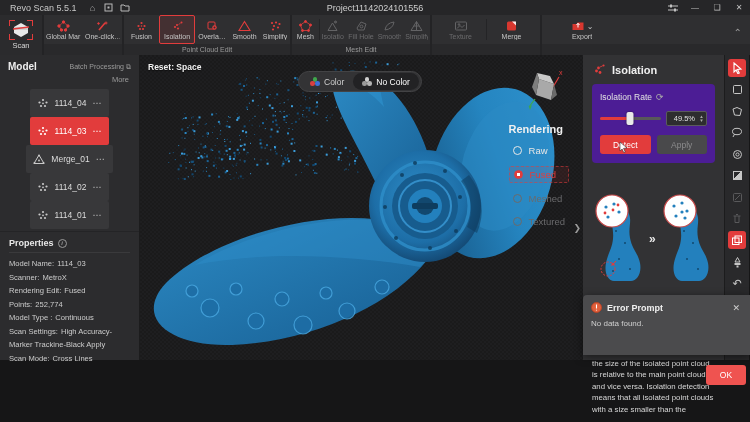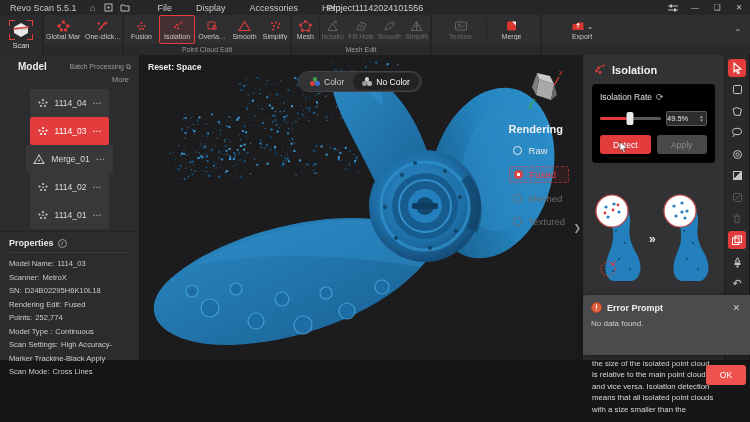--- a/index.html
+++ b/index.html
@@ -36,21 +36,21 @@
   .scan-frame .c3 { left:0; bottom:0; border-right:none; border-top:none; }
   .scan-frame .c4 { right:0; bottom:0; border-left:none; border-top:none; }
   .scan-lbl { font-size:7.5px; color:#d8d8d8; }
   .collapse-caret { position:absolute; right:8px; top:12px; color:#9a9a9a; font-size:10px; }
 
   
   .main { flex:1; display:flex; min-height:0; position:relative; }
 
   
   .sidebar { width:140px; background:#2c2c2e; display:flex; flex-direction:column; border-right:1px solid #1c1c1d; }
-  .model-hdr { display:flex; align-items:center; padding:6px 8px 2px;margin-left:10px; }
+  .model-hdr { display:flex; align-items:center; padding:6px 8px 2px; }
   .model-hdr .h { font-size:10px; font-weight:bold; color:#eee; }
   .batch { margin-left:auto; font-size:7px; color:#9b9b9b; display:flex; align-items:center; gap:2px; }
   .more-row { text-align:right; font-size:7.5px; color:#9b9b9b; padding:1px 10px 3px; }
   .mlist { display:flex; flex-direction:column; gap:0; padding:2px 6px;align-items:center; }
   .mitem { height:28px; background:#38383a; border-radius:2px; display:flex; align-items:center; padding:0 7px; gap:6px; }
   .mitem .nm { font-size:8.5px; color:#ddd; flex:1; }
   .mitem .dots3 { color:#bdbdbd; font-size:9px; letter-spacing:1px; }
   .mitem.selected { background:#e23c3c; }
   .mitem.selected .nm,.mitem.selected .dots3 { color:#fff; }
   .props { margin-top:auto; padding:6px 9px 4px; border-top:1px solid #242426; }
@@ -78,29 +78,29 @@
   .ropt.sel span { color:#e23c3c; }
   .ropt.dis .rad { border-color:#6a6a6c; }
   .ropt.dis span { color:#6a6a6c; }
   .ropt span { color:#e6e6e6; }
   .vp-chevron { position:absolute; right:2px; top:168px; color:#9a9a9a; font-size:9px; z-index:3; }
   .navcube { position:absolute; right:18px; top:12px; z-index:3; }
 
   
   .rpanel { width:142px; background:#323234; border-right:1px solid #1c1c1d; padding:8px 9px; display:flex; flex-direction:column; position:relative; }
   .rp-hdr { display:flex; align-items:center; gap:6px; font-size:11px; font-weight:bold; color:#efefef; margin-bottom:8px; }
-  .rp-card { background:#000000; border-radius:4px; padding:8px 8px 9px; }
+  .rp-card { background:#4c1d95; border-radius:4px; padding:8px 8px 9px; }
   .rate-row { display:flex; align-items:center; gap:4px; font-size:8.5px; color:#e2e2e2; margin-bottom:9px; }
   .refresh { color:#a9a9a9; font-size:9px; }
   .slider-row { display:flex; align-items:center; gap:5px; margin-bottom:9px; }
   .strack { position:relative; flex:1; height:3px; background:#58585a; border-radius:2px; }
   .sfill { position:absolute; left:0; top:0; bottom:0; background:#e23c3c; border-radius:2px; }
   .shandle { position:absolute; top:-5px; width:7px; height:13px; background:#e9e9e9; border-radius:2px; transform:translateX(-50%); box-shadow:0 0 2px rgba(0,0,0,.6); }
   .svalbox { width:41px; height:15px; background:#2d2d2f; border:1px solid #5a5a5c; border-radius:2px; display:flex; align-items:center; }
-  .sval { flex:1; font-size:7.5px; color:#e3e3e3; padding-right:2px; }
+  .sval { flex:1; text-align:right; font-size:7.5px; color:#e3e3e3; padding-right:2px; }
   .steppers { width:9px; display:flex; flex-direction:column; align-items:center; line-height:4px; }
   .steppers span { font-size:4.5px; color:#aaa; }
   .btnrow2 { display:flex; gap:6px; }
   .pbtn { flex:1; height:19px; border-radius:3px; font-size:8.5px; display:flex; align-items:center; justify-content:center; position:relative; }
   .pbtn.primary { background:#e23c3c; color:#fff; }
   .pbtn.disabled { background:#49494b; color:#8b8b8d; }
   .rp-div { height:1px; background:#454547; margin:10px 0 8px; }
   .instr-hdr { font-size:9.5px; color:#e8e8e8; margin-bottom:7px; }
   .instr-fig { margin-bottom:7px; }
   .rp-text { font-size:7.8px; line-height:11.5px; color:#d8d8d8; }
@@ -136,26 +136,20 @@
       <svg width="9" height="9" viewBox="0 0 9 9">
           <rect x="1" y="1" width="7" height="7" fill="none" stroke="#b9b9b9"></rect>
           <rect x="3.5" y="3.5" width="2" height="2" fill="#b9b9b9"></rect>
         </svg>
     </span>
     <span class="tb-ico">
       <svg width="10" height="9" viewBox="0 0 10 9">
           <path d="M1 2 h3 l1 1 h4 v5 h-8 z" fill="none" stroke="#b9b9b9"></path>
         </svg>
     </span>
-    <nav class="menus">
-      <span class="menu">File</span>
-      <span class="menu">Display</span>
-      <span class="menu">Accessories</span>
-      <span class="menu">Help</span>
-    </nav>
     <span class="proj-title">Project11142024101556</span>
     <div class="win-ctrls">
       <span class="wbtn">
         <svg width="10" height="8" viewBox="0 0 10 8">
             <path d="M0 2h10 M0 6h10" stroke="#c2c2c2"></path>
             <rect x="2" y="0.5" width="2" height="3" fill="#c2c2c2"></rect>
             <rect x="6" y="4.5" width="2" height="3" fill="#c2c2c2"></rect>
           </svg>
       </span>
       <span class="wbtn">—</span>
@@ -448,21 +442,20 @@
         </div>
       </div>
 
       <div class="props">
         <div class="props-hdr">
           <span>Properties</span>
           <span class="info-i">i</span>
         </div>
         <div class="prow"><span>Model Name:</span><span class="v">1114_03</span></div>
         <div class="prow"><span>Scanner:</span><span class="v">MetroX</span></div>
-        <div class="prow"><span>SN:</span><span class="v">D24B02295H6K10L18</span></div>
         <div class="prow"><span>Rendering Edit:</span><span class="v">Fused</span></div>
         <div class="prow"><span>Points:</span><span class="v">252,774</span></div>
         <div class="prow"><span>Model Type :</span><span class="v">Continuous</span></div>
         <div class="prow"><span>Scan Settings:</span><span class="v">High Accuracy-Marker Trackine-Black Apply</span></div>
         <div class="prow"><span>Scan Mode:</span><span class="v">Cross Lines</span></div>
       </div>
     </aside>
 
     <section class="viewport">
       <div class="hints">

